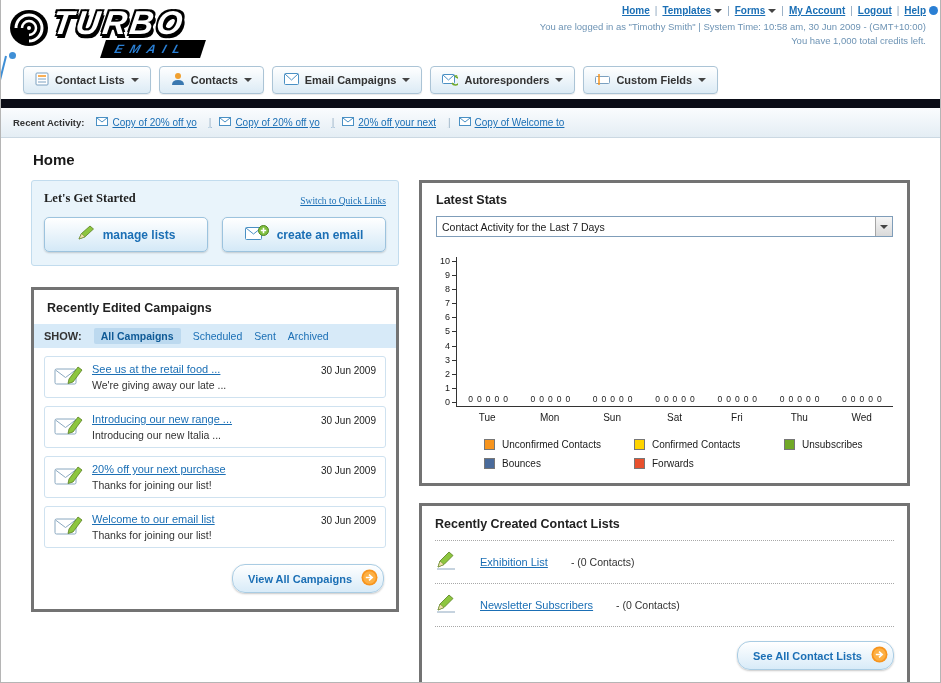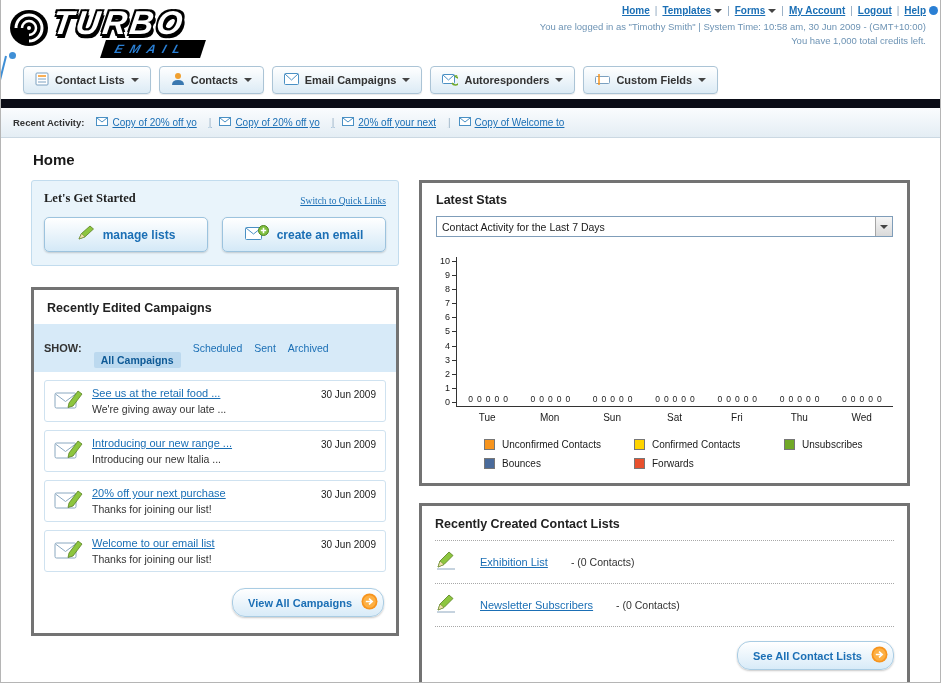--- a/index.html
+++ b/index.html
@@ -65,21 +65,21 @@
 
   
   .panel { background:#fff; border:3px solid #737373; }
   .panel-title { font-size:12.5px; font-weight:bold; color:#222; padding:11px 13px 9px; }
 
   
   .campaigns { margin-top:21px; padding-bottom:8px; }
   .show-row { background:#d7eaf8; padding:4px 10px; display:flex; align-items:center; gap:12px; font-size:10.5px; }
   .show-label { font-weight:bold; color:#333; font-size:11px; }
   .show-tab { color:#1b6fb5; cursor:pointer; }
-  .show-tab.active { background:#bcd9ef; padding:2px 7px; border-radius:2px; color:#0f5a96; font-weight:bold;margin-top:24px; }
+  .show-tab.active { background:#bcd9ef; padding:2px 7px; border-radius:2px; color:#0f5a96; font-weight:bold; }
   .campaign-item { display:flex; align-items:center; margin:8px 10px; border:1px solid #cfe2f0; border-radius:3px; padding:6px 9px; }
   .ci-icon { width:38px; flex:none; }
   .ci-text { flex:1; min-width:0; }
   .ci-title { color:#1b6fb5; font-size:11px; text-decoration:underline; cursor:pointer; }
   .ci-sub { color:#333; font-size:10.5px; margin-top:4px; }
   .ci-date { font-size:10px; color:#1a1a1a; align-self:flex-start; margin-top:2px; }
   .view-all-row { display:flex; justify-content:flex-end; padding:8px 12px 8px; }
   .pill-btn { display:flex; align-items:center; gap:9px; background:linear-gradient(#ffffff,#d8ebf8);
               border:1px solid #a9cce3; border-radius:13px; padding:4px 5px 4px 15px; font-size:11px;
               font-weight:bold; color:#1b6fb5; box-shadow:0 1px 2px rgba(0,0,0,.22); cursor:pointer; }

